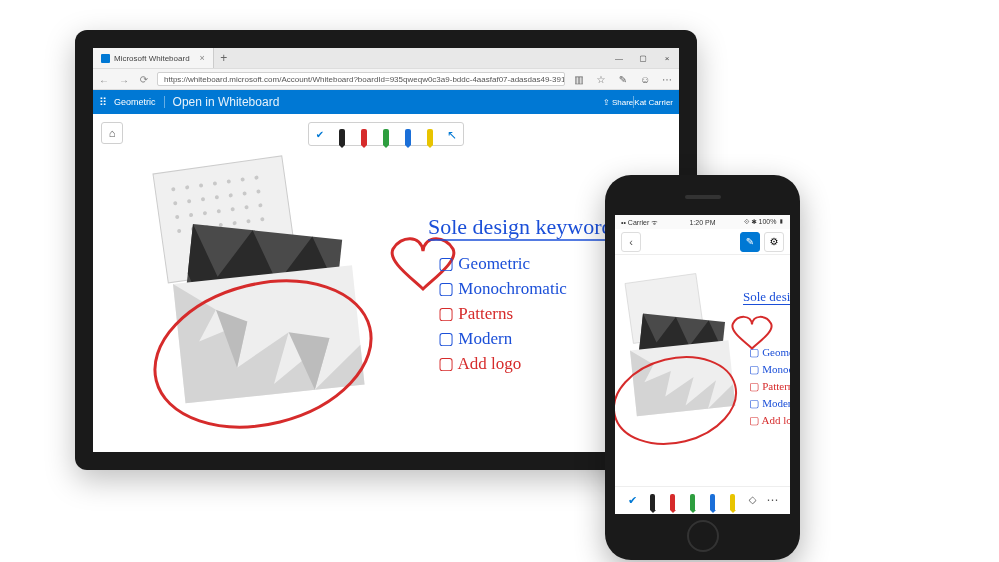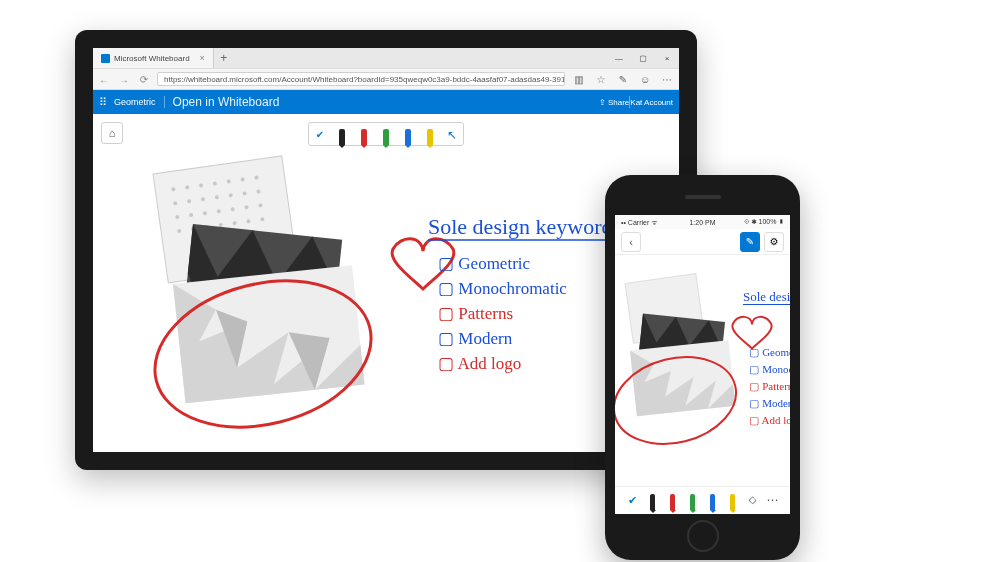--- a/index.html
+++ b/index.html
@@ -222,21 +222,21 @@
     </div>
 
     <div class="appbar">
       <span class="waffle">⠿</span>
       <span class="title">Geometric</span>
       <span class="sep"></span>
       <span class="openin">Open in Whiteboard</span>
       <div class="right">
         <span>⇪ <span>Share</span></span>
         <span class="rsep"></span>
-        <span>Kat Account</span>
+        <span>Kat Carrier</span>
       </div>
     </div>
 
     <div class="canvas-wrap">
       <div class="homebtn">⌂</div>
 
       <div class="toolbar">
         <div class="tool check">✔</div>
         <div class="tool">
             <div class="pen" style="background:#222;color:#222"></div>

